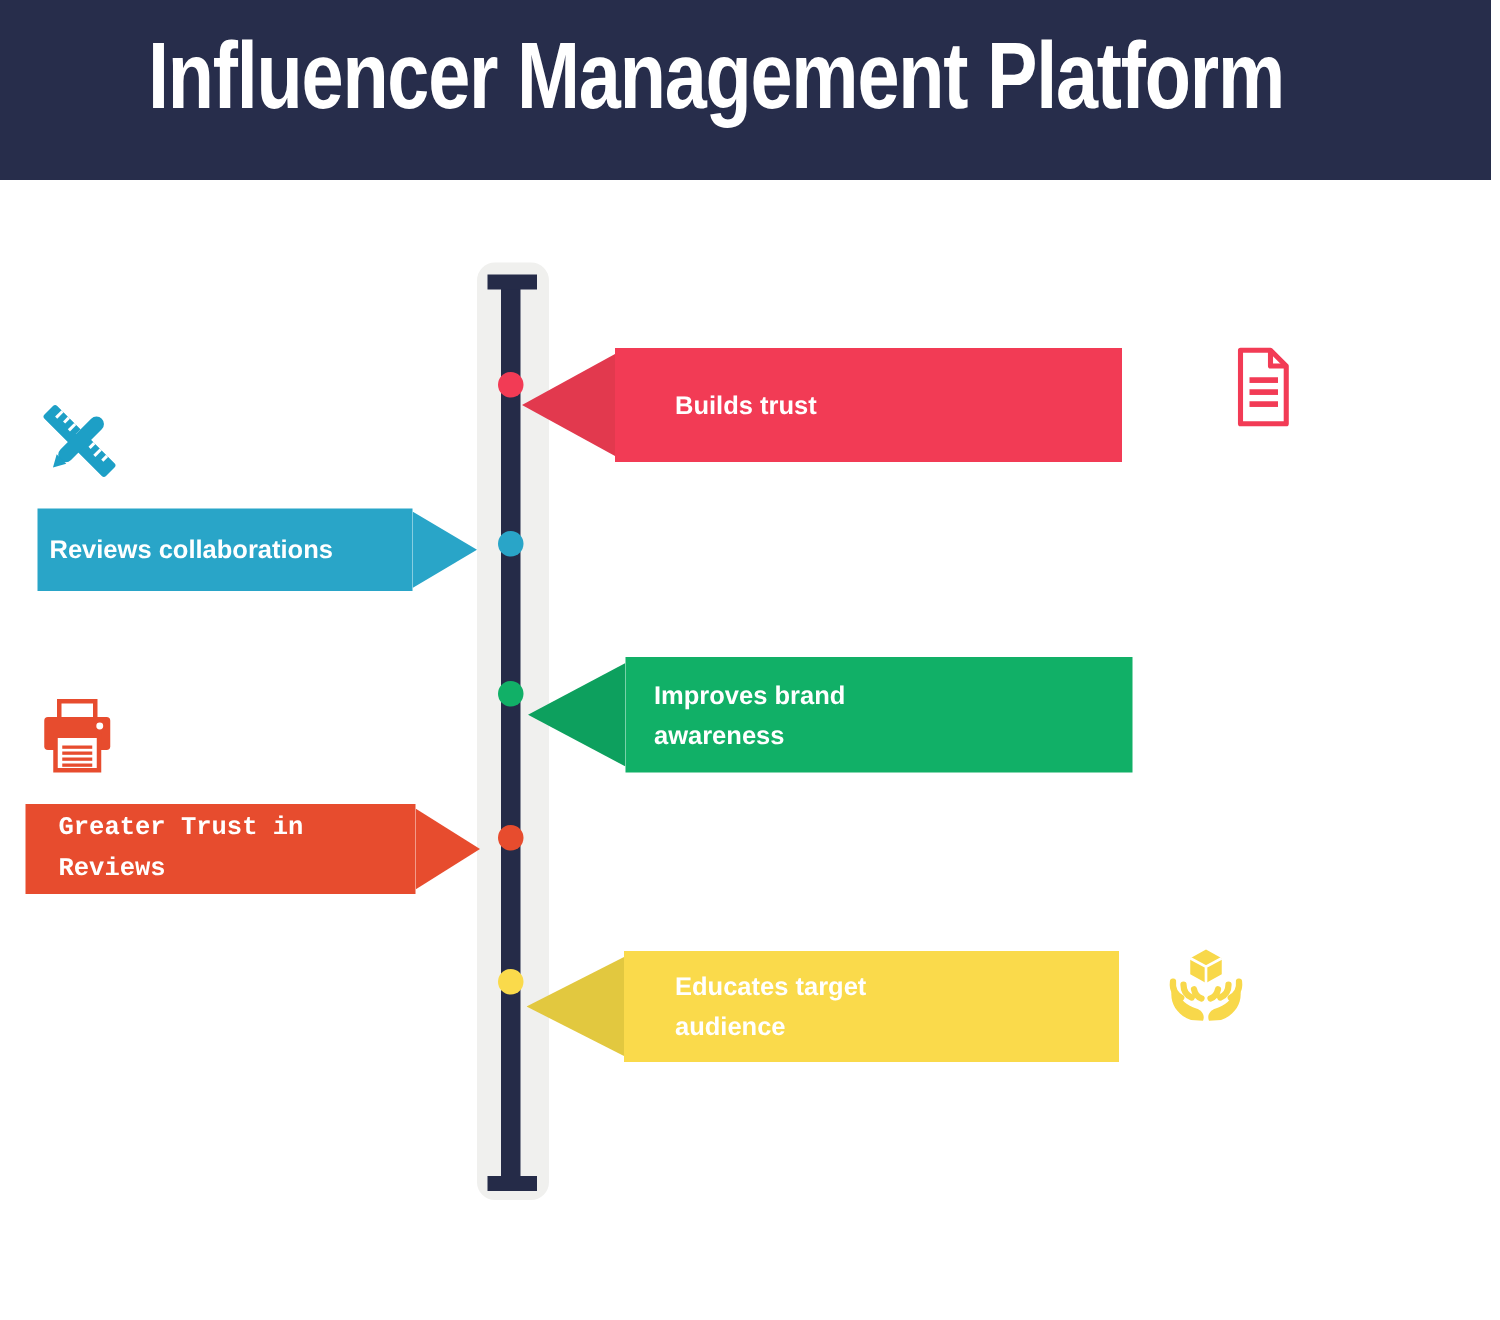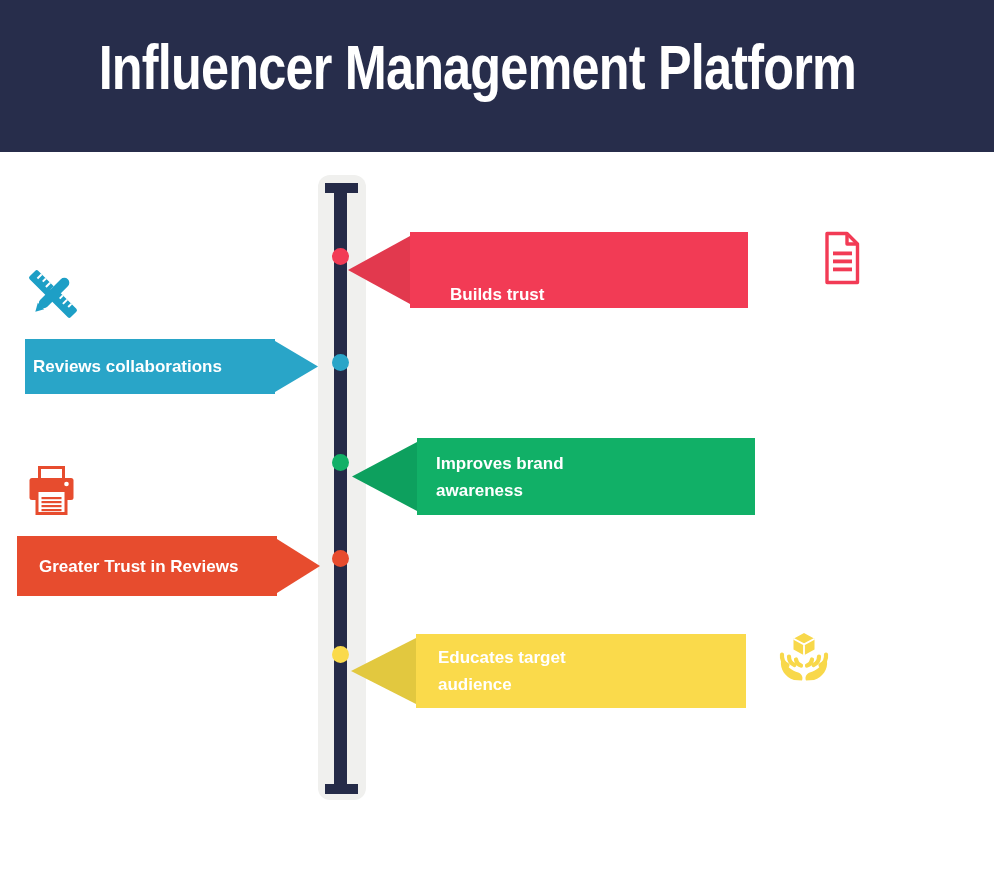--- a/index.html
+++ b/index.html
@@ -2,21 +2,21 @@
 <html><head>
 <meta charset="utf-8">
 <style>
   html,body{margin:0;padding:0;}
   body{
     width:1000px;height:880px;position:relative;background:#ffffff;
     font-family:"Liberation Sans", sans-serif;overflow:hidden;
   }
   
   .header{
-    position:absolute;left:0;top:0;width:994px;height:152px;
+    position:absolute;left:0;top:0;width:994px;height:120px;
     display:flex;align-items:center;justify-content:center;
   }
   .header h1{
     margin:0 40px 18px 0;color:#ffffff;font-size:63px;font-weight:700;
     letter-spacing:-1px;white-space:nowrap;transform:scaleX(0.8);
     transform-origin:center;
   }
   
   .track{position:absolute;left:318px;top:175px;width:48px;height:625px;border-radius:12px;}
   .tbar{position:absolute;left:334px;top:184px;width:13px;height:610px;}
@@ -39,27 +39,27 @@
   .b1 .label{padding-left:40px;}
   
   .b2 .rect{left:25px;top:339px;width:250px;height:55px;}
   .b2 .arrow{left:275px;top:341px;width:43px;height:51px;}
   .b2 .label{padding-left:8px;}
   
   .b3 .rect{left:417px;top:438px;width:338px;height:77px;}
   .b3 .arrow{left:352px;top:442px;width:65px;height:69px;}
   .b3 .label{padding-left:19px;width:165px;}
   
-  .b4 .rect{left:17px;top:536px;width:260px;height:60px;}
+  .b4 .rect{left:17px;top:536px;width:260px;height:60px;font-family:Liberation Mono, monospace;}
   .b4 .arrow{left:277px;top:539px;width:43px;height:54px;}
   .b4 .label{padding-left:22px;}
   
   .b5 .rect{left:416px;top:634px;width:330px;height:74px;}
   .b5 .arrow{left:351px;top:638px;width:65px;height:66px;}
-  .b5 .label{padding-left:22px;width:165px;}
+  .b5 .label{padding-left:34px;width:165px;}
   
   .icon{position:absolute;}
   .icon-ruler{left:27px;top:268px;}
   .icon-printer{left:29px;top:466px;}
   .icon-doc{left:822px;top:231px;}
   .icon-hands{left:777px;top:630px;}
 </style>
 </head>
 <body>
 
@@ -75,21 +75,21 @@
   <div class="cap bottom" style="background-color: rgb(37, 43, 72);"></div>
 
   <div class="dot d1" style="background-color: rgb(242, 59, 85);"></div>
   <div class="dot d2" style="background-color: rgb(41, 165, 200);"></div>
   <div class="dot d3" style="background-color: rgb(17, 176, 103);"></div>
   <div class="dot d4" style="background-color: rgb(231, 76, 46);"></div>
   <div class="dot d5" style="background-color: rgb(250, 218, 75);"></div>
 
   <div class="banner b1">
     <div class="arrow left" style="background-color: rgb(226, 57, 78);"></div>
-    <div class="rect" style="background-color: rgb(242, 59, 85); align-items: flex-end;">
+    <div class="rect" style="background-color: rgb(242, 59, 85);">
       <span class="label">Builds trust</span>
     </div>
   </div>
 
   <div class="banner b2">
     <div class="arrow right" style="background-color: rgb(41, 165, 200);"></div>
     <div class="rect" style="background-color: rgb(41, 165, 200);">
       <span class="label">Reviews collaborations</span>
     </div>
   </div>

